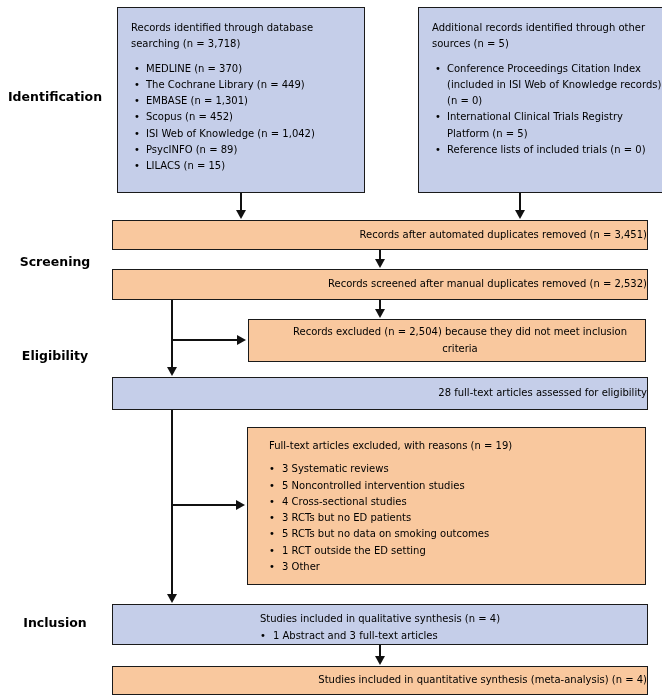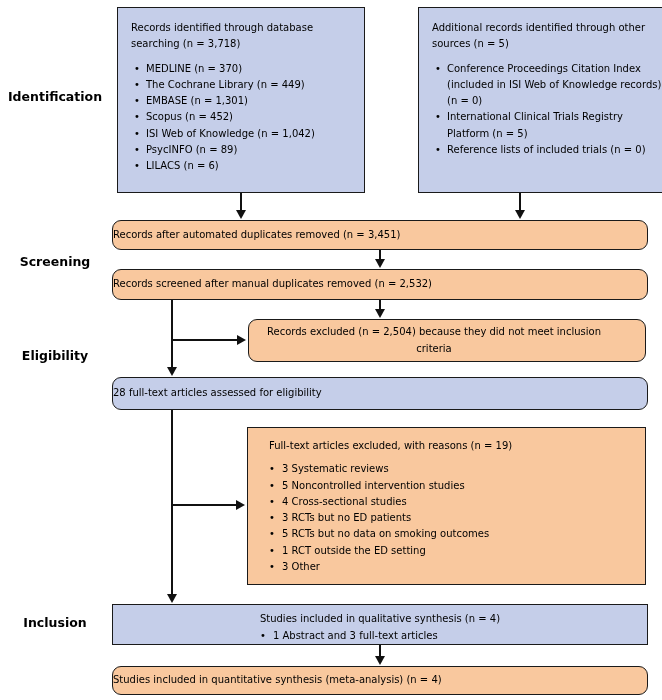--- a/index.html
+++ b/index.html
@@ -26,21 +26,21 @@
   #box-db     { left:117px; top:7px;   width:248px; height:186px; padding:12px 4px 0 13px; }
   #box-other  { left:393px; top:7px;   width:254px; height:186px; padding:12px 4px 0 13px;margin-left:25px; }
   #box-auto   { left:112px; top:220px; width:536px; height:30px; }
   #box-manual { left:112px; top:269px; width:536px; height:31px; }
   #box-rexcl  { left:248px; top:319px; width:398px; height:43px; }
   #box-elig   { left:112px; top:377px; width:536px; height:33px; }
   #box-ftexcl { left:247px; top:427px; width:399px; height:158px; padding:10px 8px 0 21px; }
   #box-qual   { left:112px; top:604px; width:536px; height:41px; text-align:center; padding-top:5px; }
   #box-quant  { left:112px; top:666px; width:536px; height:29px; }
 
-  .center-box { display:flex; align-items:center; justify-content:flex-start; text-align:center;border-radius:9px; }
+  .center-box { display:flex; align-items:center; justify-content:flex-end; text-align:center; }
   .box-title { margin-bottom:8px; }
   #box-ftexcl .box-title { margin-bottom:7px; }
 
   .bullet-row { display:flex; }
   .dot { flex:0 0 13px; margin-left:0; }
   .dot::before { content:"\2022"; }
   #box-db .dot, #box-other .dot { margin-left:3px; flex:0 0 12px; }
   .bullet-text { flex:1 1 auto; }
 
   .qual-inner { display:inline-block; text-align:left; line-height:17px; }
@@ -98,21 +98,21 @@
           <span class="bullet-text">ISI Web of Knowledge (n = 1,042)</span>
         </div>
 
         <div class="bullet-row">
           <span class="dot"></span>
           <span class="bullet-text">PsycINFO (n = 89)</span>
         </div>
 
         <div class="bullet-row">
           <span class="dot"></span>
-          <span class="bullet-text">LILACS (n = 6)</span>
+          <span class="bullet-text">LILACS (n = 15)</span>
         </div>
       </div>
   </div>
 
   <div class="box blue" id="box-other" style="background: rgb(197, 206, 233);">
     <div class="box-title">Additional records identified through other sources (n = 5)</div>
     <div>
 
         <div class="bullet-row">
           <span class="dot"></span>

